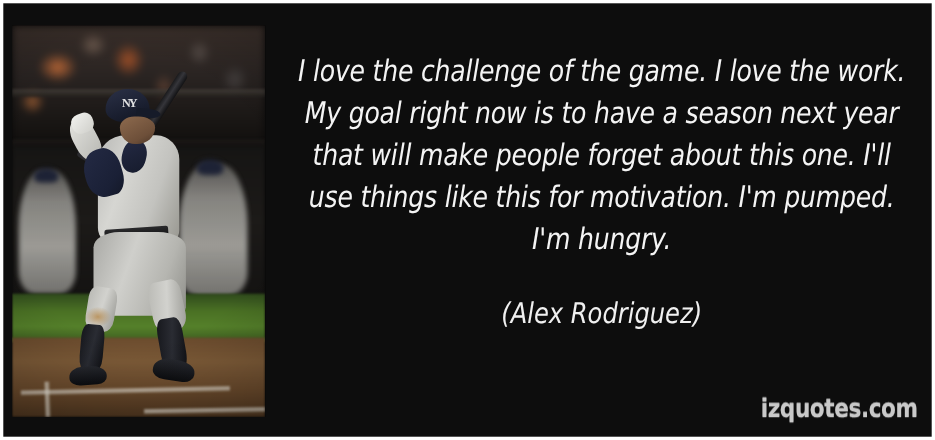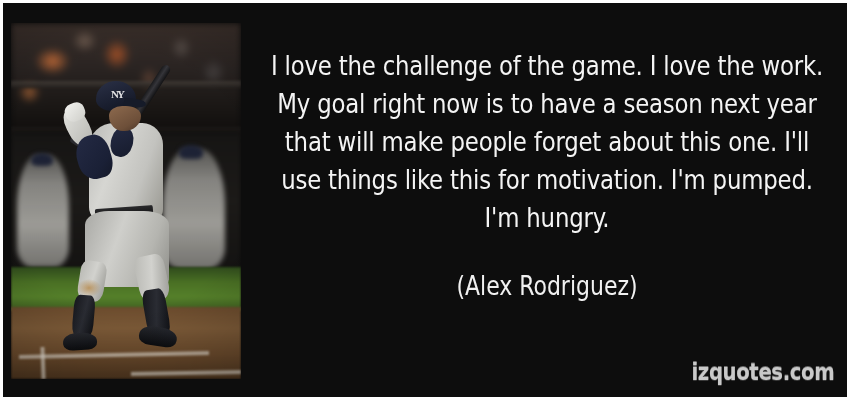--- a/index.html
+++ b/index.html
@@ -282,20 +282,21 @@
     pointer-events: none;
   }
 
   
   .quote-body {
     position: absolute;
     left: 248px;
     top: 44px;
     width: 592px;
     text-align: center;
+    font-style: italic;
   }
   .quote-text {
     margin: 0;
     color: #f4f4f4;
     font-family: "DejaVu Sans Condensed", "Liberation Sans Narrow", "Liberation Sans", sans-serif;
     font-size: 27px;
     line-height: 38px;
     font-weight: 400;
     letter-spacing: -0.2px;
     font-stretch: condensed;

